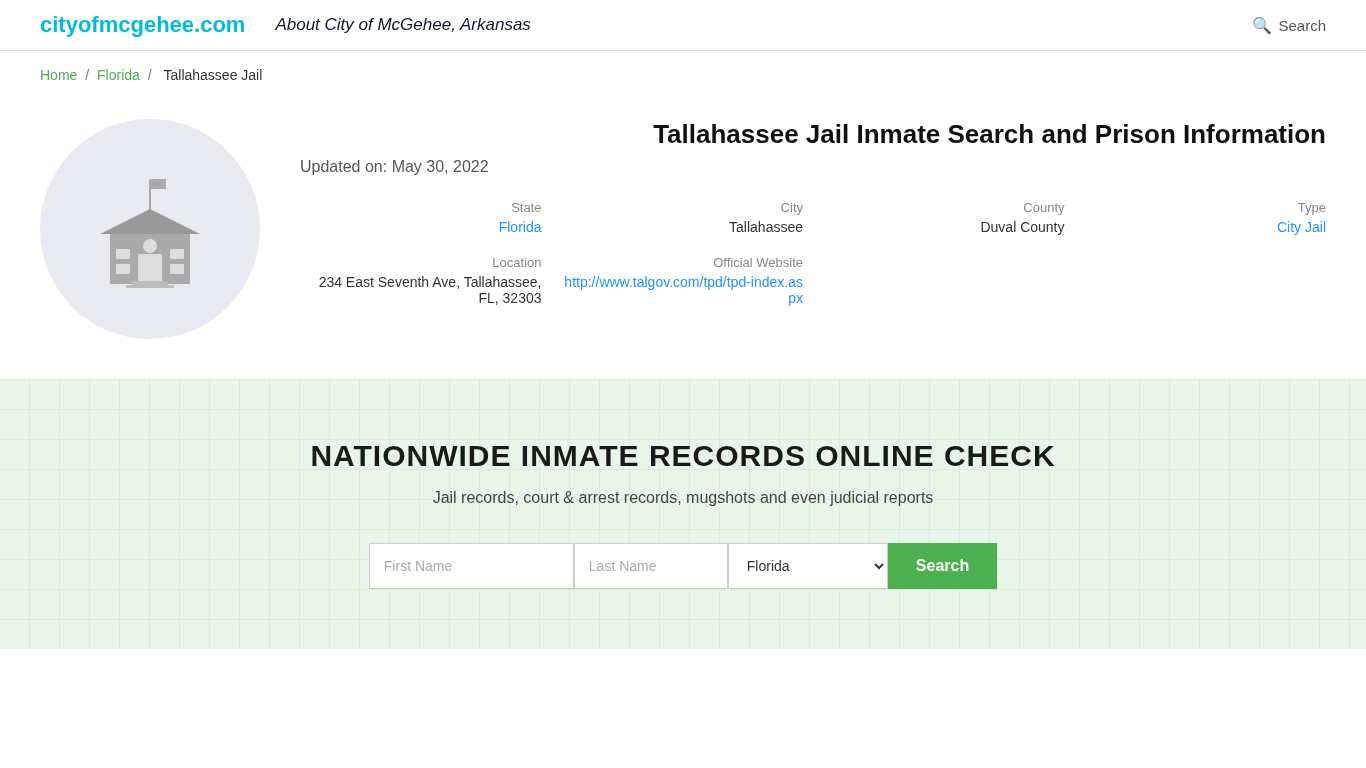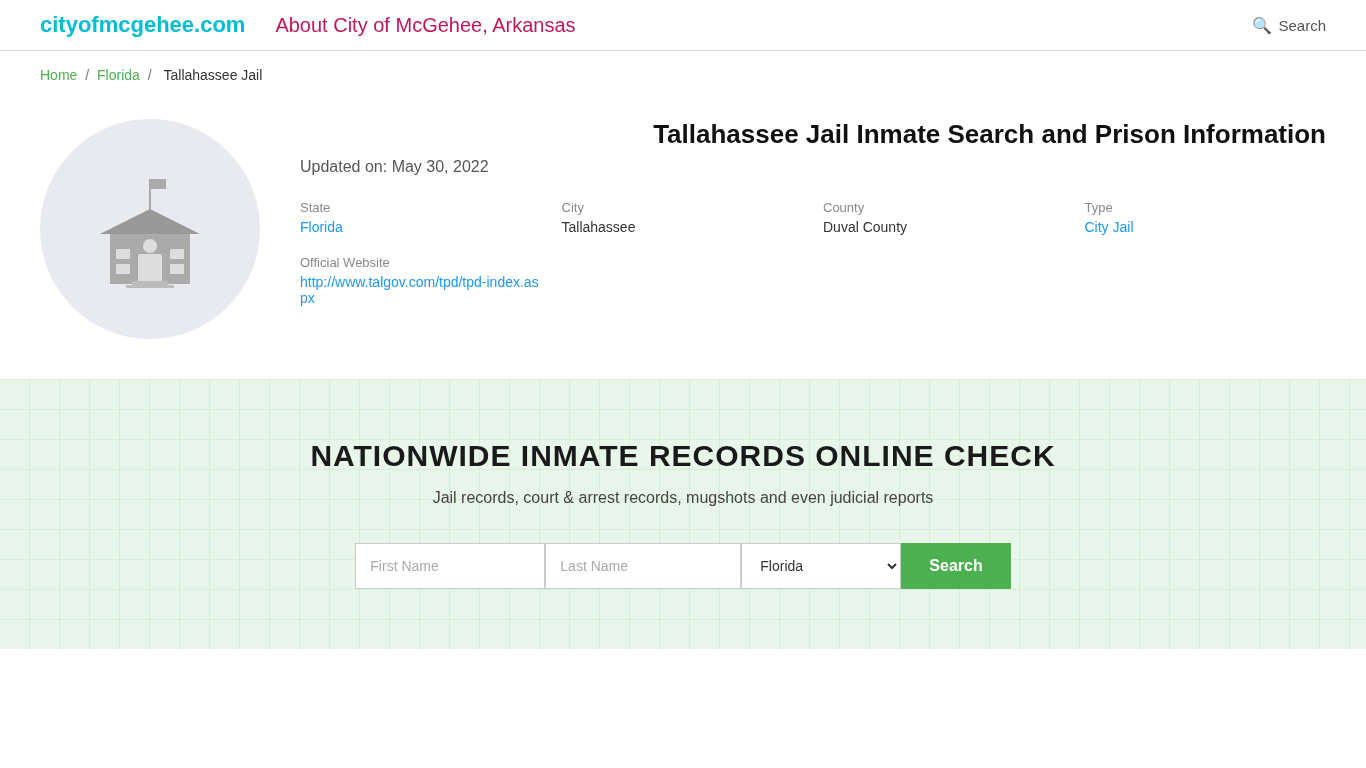--- a/index.html
+++ b/index.html
@@ -8,21 +8,21 @@
     
     .header {
       display: flex;
       align-items: center;
       justify-content: space-between;
       padding: 12px 40px;
       border-bottom: 1px solid #e0e0e0;
     }
     .header-left { display: flex; align-items: center; gap: 30px; }
     .site-logo { color: #00bcd4; font-size: 22px; font-weight: bold; text-decoration: none; }
-    .header-nav { color: #be185d; font-size: 20px; }
+    .header-nav { color: #0f172a; font-size: 17px; font-style: italic; }
     .header-search { display: flex; align-items: center; gap: 6px; color: #555; font-size: 15px; cursor: pointer; }
     .search-icon-header { font-size: 16px; color: #555; }
 
     
     .breadcrumb {
       padding: 16px 40px;
       font-size: 14px;
       color: #555;
     }
     .breadcrumb a { color: #4caf50; text-decoration: none; }
@@ -52,20 +52,21 @@
 
     
     .info-section { flex: 1; }
     .info-title { font-size: 26px; font-weight: bold; color: #111; margin-bottom: 8px; text-align: right; }
     .info-updated { color: #555; font-size: 16px; margin-bottom: 24px; }
 
     .info-grid {
       display: grid;
       grid-template-columns: 1fr 1fr 1fr 1fr;
       gap: 20px 20px;
+      text-align: right;
     }
     .info-field-label { color: #888; font-size: 13px; margin-bottom: 4px; }
     .info-field-value { color: #333; font-size: 14px; }
     .info-field-value.link { color: #2196f3; cursor: pointer; }
 
     
     .nationwide-section {
       background: #e8f5e9;
       background-image:
         repeating-linear-gradient(0deg, transparent, transparent 29px, #c8e6c9 30px),
@@ -96,22 +97,22 @@
     .search-form input, .search-form select {
       height: 46px;
       border: 1px solid #ccc;
       padding: 0 14px;
       font-size: 14px;
       color: #333;
       background: #fff;
       outline: none;
     }
     .search-form input::placeholder { color: #aaa; }
-    .first-name-input { width: 190px; border-right: none; }
-    .last-name-input { width: 196px; border-right: none; }
+    .first-name-input { width: 205px; border-right: none; }
+    .last-name-input { width: 154px; border-right: none; }
     .state-select { width: 160px; border-right: none; cursor: pointer; }
     .search-button {
       height: 46px;
       background: #4caf50;
       color: #fff;
       border: none;
       padding: 0 28px;
       font-size: 16px;
       font-weight: bold;
       cursor: pointer;
@@ -188,20 +189,24 @@
         <div class="info-field-label">County</div>
         <div class="info-field-value">Duval County</div>
       </div>
 
 
       <div>
         <div class="info-field-label">Type</div>
         <div class="info-field-value link">City Jail</div>
       </div>
 
+      <div>
+        <div class="info-field-label">Location</div>
+        <div class="info-field-value">234 East Seventh Ave, Tallahassee, FL, 32303</div>
+      </div>
 
       <div>
         <div class="info-field-label">Official Website</div>
         <div class="info-field-value link" style="word-break:break-all;">http://www.talgov.com/tpd/tpd-index.aspx</div>
       </div>
     </div>
   </div>
 </div>
 
 <section class="nationwide-section">

